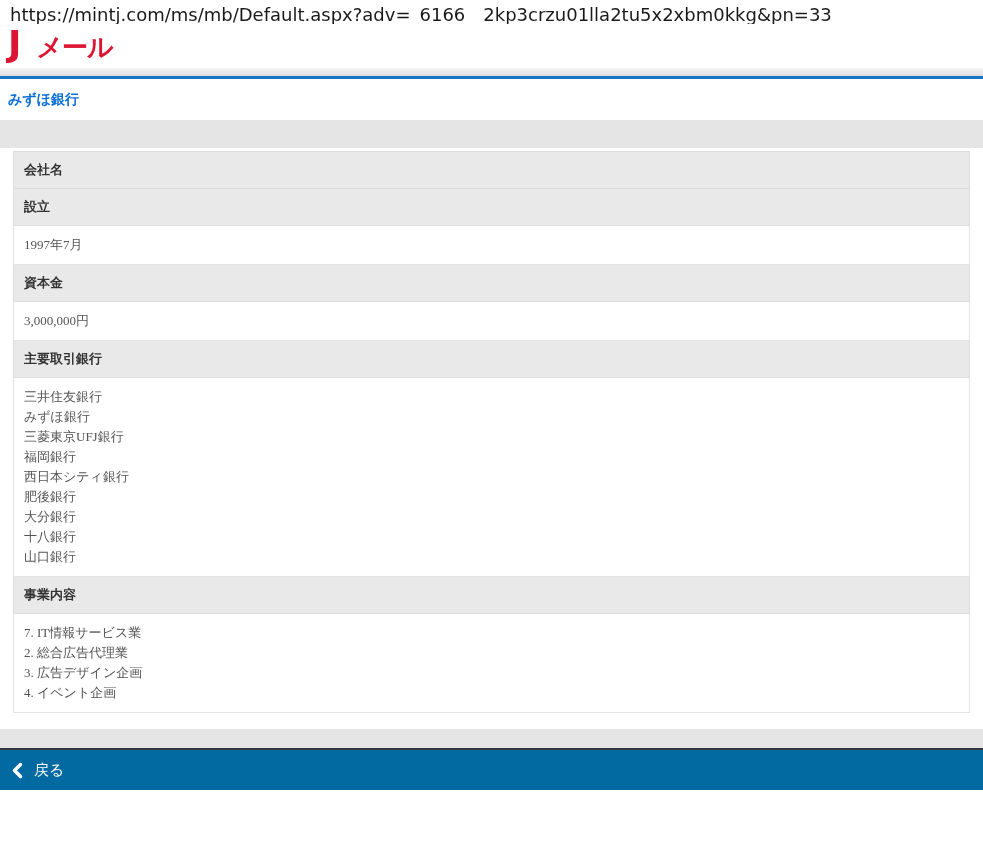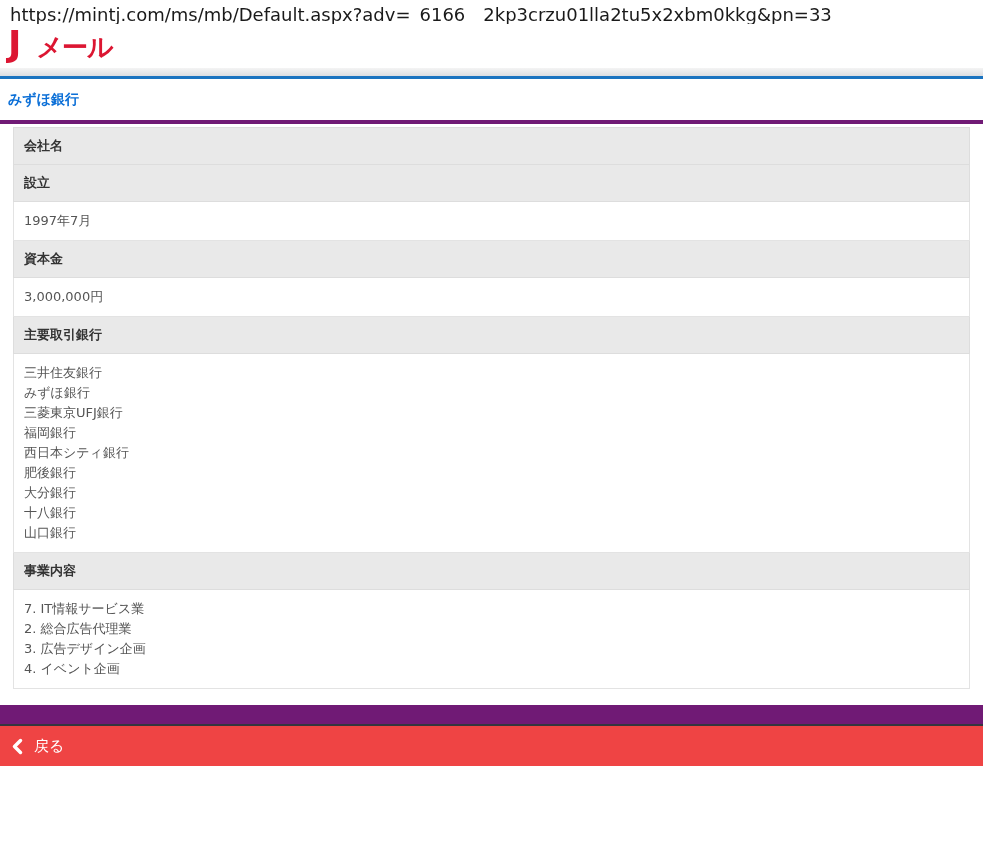--- a/index.html
+++ b/index.html
@@ -31,21 +31,21 @@
     height: 11px;
     background: linear-gradient(#f4f4f4, #dbdde1);
     border-bottom: 3px solid #1a73c0;
   }
 
   
   .title-section { height: 41px; display: flex; align-items: center; padding-left: 8px; background: #fff; }
   .page-title { color: #0b6fd7; font-size: 14px; font-weight: bold; }
 
   
-  .content-bg { background: #701a75; padding: 4px 0 19px 0; }
+  .content-bg { background: #e5e5e5; padding: 28px 0 19px 0; font-family: Liberation Serif, serif; }
   .panel { background: #ffffff; padding: 3px 13px 16px 13px; }
 
   
   table.company-table {
     width: 100%;
     border-collapse: collapse;
     border: 1px solid #d9d9d9;
     font-size: 13px;
   }
   table.company-table th {
@@ -76,21 +76,21 @@
     gap: 9px;
     font-size: 13px;
     letter-spacing: 0.5px;
     cursor: pointer;
   }
   .pagetop-bar svg { display: block; }
 
   
   .back-bar {
     height: 42px;
-    background: #ef4444;
+    background: #0369a1;
     border-top: 2px solid #35353f;
     color: #ffffff;
     display: flex;
     align-items: center;
     gap: 11px;
     padding-left: 12px;
     font-size: 15px;
     cursor: pointer;
   }
   .back-bar svg { display: block; }

